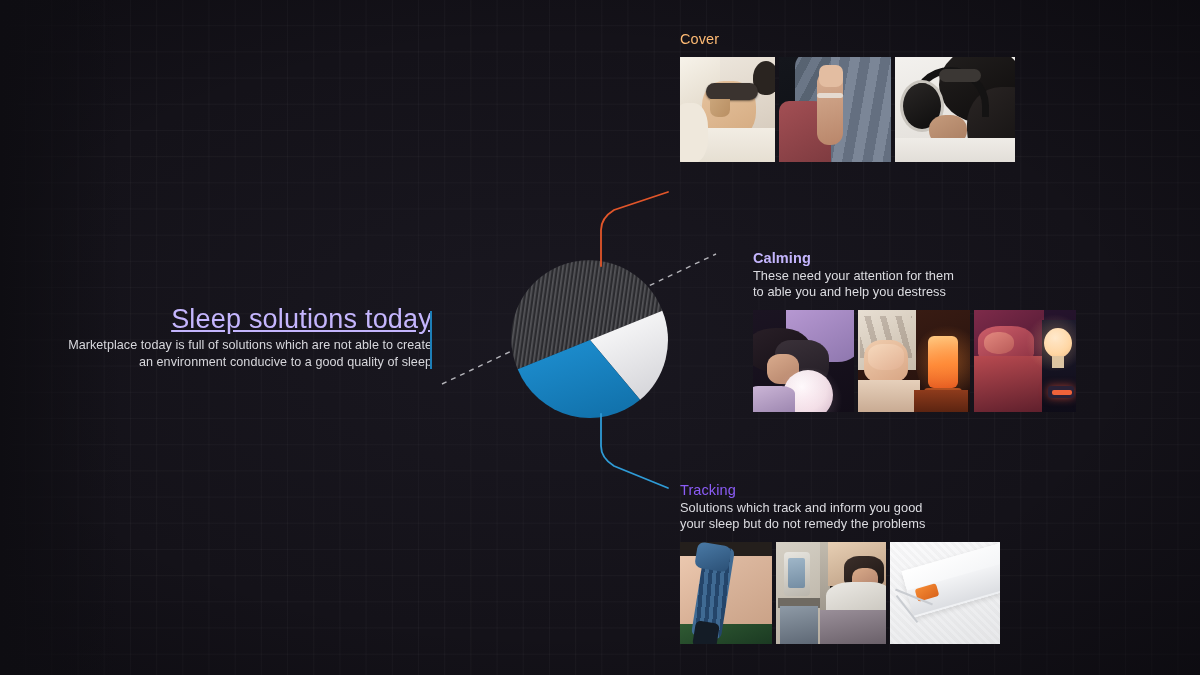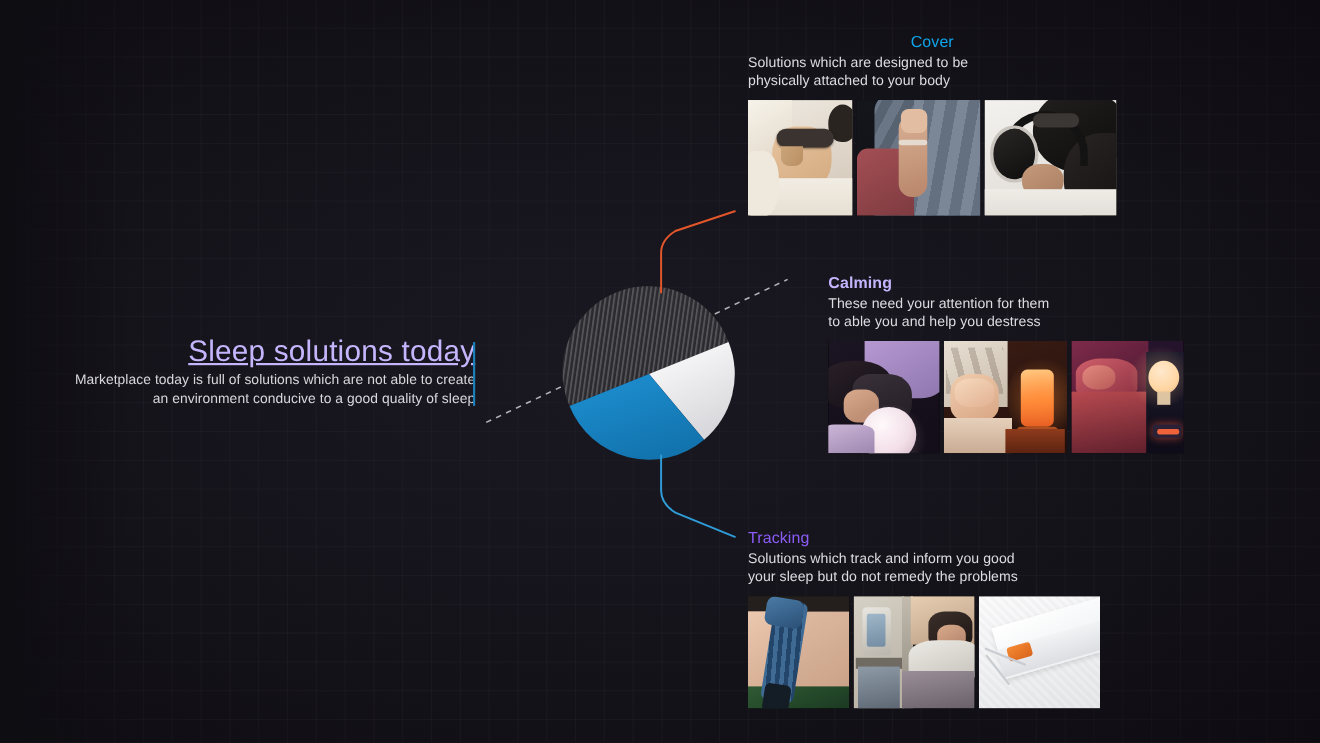--- a/index.html
+++ b/index.html
@@ -79,21 +79,21 @@
   .cat-desc{
     color:#dcdce1;font-size:12.8px;line-height:16.4px;margin:0;font-weight:400;letter-spacing:.05px;
   }
   .thumbs{display:flex;gap:4px;margin-top:9px;}
   .thumb{position:relative;overflow:hidden;background:#000;}
 
   #cat-cover{left:680px;top:30px;}
   #cat-calming{left:753px;top:249px;}
   #cat-tracking{left:680px;top:481px;}
 
-  #cat-cover .cat-title{color:#0ea5e9;text-align:center;}
+  #cat-cover .cat-title{color:#fdba74;}
   #cat-calming .cat-title{color:#c4b5fd;font-weight:bold;}
   #cat-tracking .cat-title{color:#8b5cf6;}
 
   
   .t-mask{width:95px;height:105px;}
   .t-blanket{width:112px;height:105px;}
   .t-phones{width:120px;height:105px;}
   .t-orb{width:101px;height:102px;}
   .t-lamp{width:112px;height:102px;}
   .t-bedlight{width:102px;height:102px;}
@@ -155,24 +155,20 @@
     </linearGradient>
   </defs>
   <line x1="2" y1="4" x2="94" y2="4" stroke="url(#gOr)" stroke-width="2" stroke-linecap="round"></line>
 </svg>
 <svg id="conn-tracking" viewBox="0 0 110 80">
   <path d="M 6 2 L 6 34 Q 6 46 19 54 L 73 76" fill="none" stroke="#2f9bd6" stroke-width="1.8" stroke-linecap="round"></path>
 </svg>
 
 <div class="cat" id="cat-cover">
   <h2 class="cat-title">Cover</h2>
-  <p class="cat-desc">
-    <span>Solutions which are designed to be</span><br>
-    <span>physically attached to your body</span>
-  </p>
   <div class="thumbs">
 
     <div class="thumb t-mask">
       <div class="layer" style="inset:0;background:linear-gradient(160deg,#efe9e0,#ddd3c6 60%,#cfc4b5)"></div>
       <div class="layer" style="left:0;top:0;width:40px;height:48px;background:linear-gradient(150deg,#f7f3ea,#e3dacb)"></div>
       <div class="layer" style="right:-4px;top:4px;width:26px;height:34px;border-radius:50% 50% 45% 45%;background:#2a2420"></div>
       <div class="layer" style="left:22px;top:24px;width:54px;height:60px;border-radius:40% 42% 48% 44%;background:linear-gradient(150deg,#e7c49f,#d3a97f)"></div>
       <div class="layer" style="left:26px;top:26px;width:52px;height:17px;border-radius:9px;background:#3a332f;box-shadow:0 1px 2px rgba(0,0,0,.5)"></div>
       <div class="layer" style="left:30px;top:42px;width:20px;height:18px;background:linear-gradient(120deg,#caa57a,#b98f63);border-radius:0 0 40% 40%"></div>
       <div class="layer" style="left:0;bottom:0;width:100%;height:34px;background:linear-gradient(180deg,#f2ede4,#e6dfd2)"></div>

